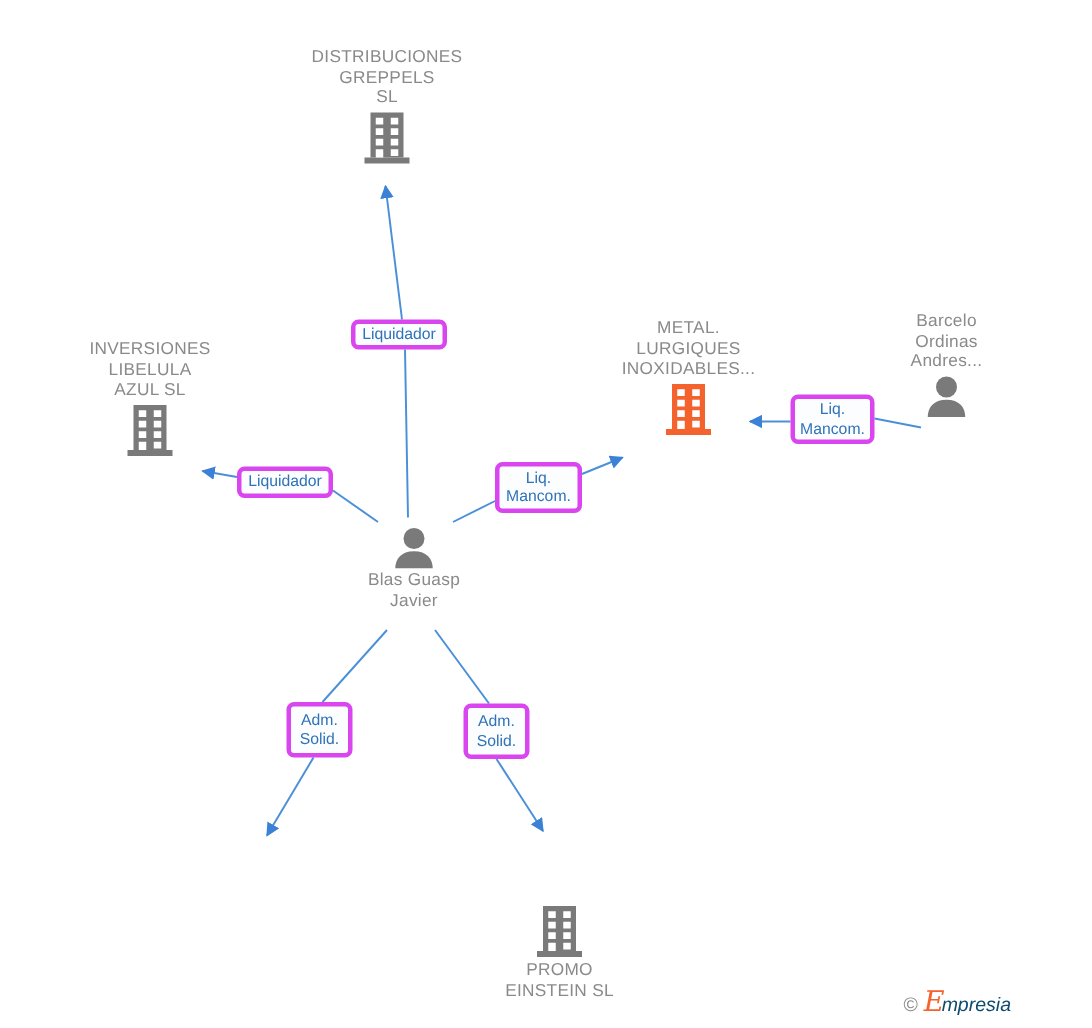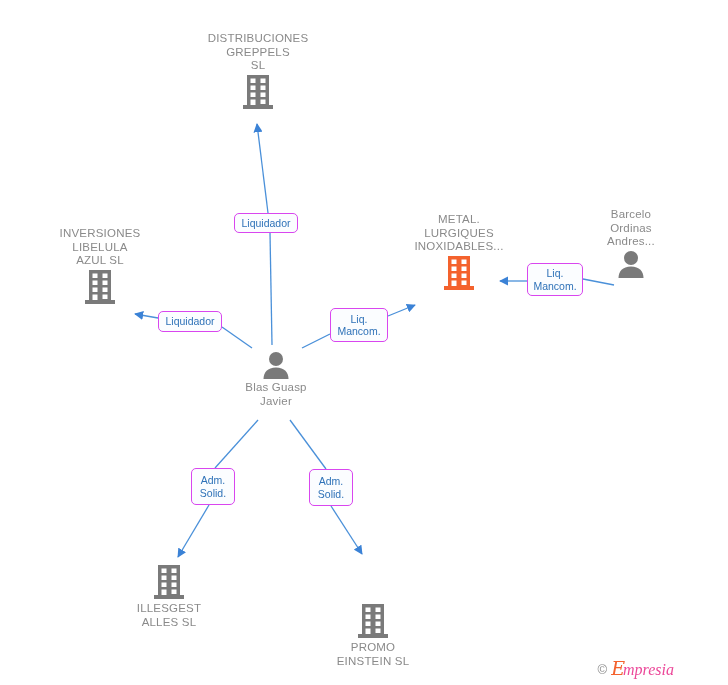--- a/index.html
+++ b/index.html
@@ -45,21 +45,21 @@
     width: 34px;
     height: 36px;
   }
   .icon-wrap.person {
     width: 30px;
     height: 28px;
   }
   .edge-label {
     position: absolute;
     box-sizing: border-box;
-    border: 1px solid #d946ef;
+    border: 3px solid #d946ef;
     border-radius: 5px;
     background: #fbfdff;
     color: #2f72b8;
     font-size: 10.5px;
     line-height: 12.5px;
     text-align: center;
     display: flex;
     align-items: center;
     justify-content: center;
     white-space: pre-line;
@@ -80,24 +80,24 @@
     color: #8a8a8a;
   }
   .wm-e {
     font-family: "DejaVu Serif", serif;
     font-style: italic;
     font-size: 19px;
     color: #f4622d;
     line-height: 19px;
   }
   .wm-rest {
-    font-family: Liberation Serif, serif;
+    font-family: Liberation Sans, sans-serif;
     font-style: italic;
-    font-size: 16px;
-    color: #ec4899;
+    font-size: 13px;
+    color: #0c4a6e;
     line-height: 19px;
     margin-left: -2px;
   }
 </style>
 </head>
 <body>
 
 <div id="canvas">
 
   <svg id="edges" viewBox="0 0 728 685" xmlns="http://www.w3.org/2000/svg">
@@ -202,38 +202,20 @@
 Ordinas
 Andres...</div>
     <span class="icon-wrap person">
       <svg viewBox="0 0 30 28" width="30" height="28">
         <circle cx="15" cy="8" r="7" fill="#7a7a7a"></circle>
         <path d="M 15 16.5 C 6.5 16.5 2.5 21.5 2.5 28 L 27.5 28 C 27.5 21.5 23.5 16.5 15 16.5 Z" fill="#7a7a7a"></path>
       </svg>
     </span>
   </div>
 
-  <div class="node" style="left:169px; top:563px;">
-    <span class="icon-wrap">
-      <svg viewBox="0 0 34 36" width="34" height="36">
-        <rect x="6" y="1" width="22" height="30" fill="#7a7a7a"></rect>
-        <rect x="2" y="31" width="30" height="4" fill="#7a7a7a"></rect>
-        <rect x="9.5" y="4.5" width="5" height="4.5" fill="#ffffff"></rect>
-        <rect x="19.5" y="4.5" width="5" height="4.5" fill="#ffffff"></rect>
-        <rect x="9.5" y="11.5" width="5" height="4.5" fill="#ffffff"></rect>
-        <rect x="19.5" y="11.5" width="5" height="4.5" fill="#ffffff"></rect>
-        <rect x="9.5" y="18.5" width="5" height="4.5" fill="#ffffff"></rect>
-        <rect x="19.5" y="18.5" width="5" height="4.5" fill="#ffffff"></rect>
-        <rect x="9.5" y="25.5" width="5" height="5.5" fill="#ffffff"></rect>
-        <rect x="19.5" y="25.5" width="5" height="4.5" fill="#ffffff"></rect>
-      </svg>
-    </span>
-    <div class="node-label below">ILLESGEST
-ALLES  SL</div>
-  </div>
 
   <div class="node" style="left:373px; top:602px;">
     <span class="icon-wrap">
       <svg viewBox="0 0 34 36" width="34" height="36">
         <rect x="6" y="1" width="22" height="30" fill="#7a7a7a"></rect>
         <rect x="2" y="31" width="30" height="4" fill="#7a7a7a"></rect>
         <rect x="9.5" y="4.5" width="5" height="4.5" fill="#ffffff"></rect>
         <rect x="19.5" y="4.5" width="5" height="4.5" fill="#ffffff"></rect>
         <rect x="9.5" y="11.5" width="5" height="4.5" fill="#ffffff"></rect>
         <rect x="19.5" y="11.5" width="5" height="4.5" fill="#ffffff"></rect>

